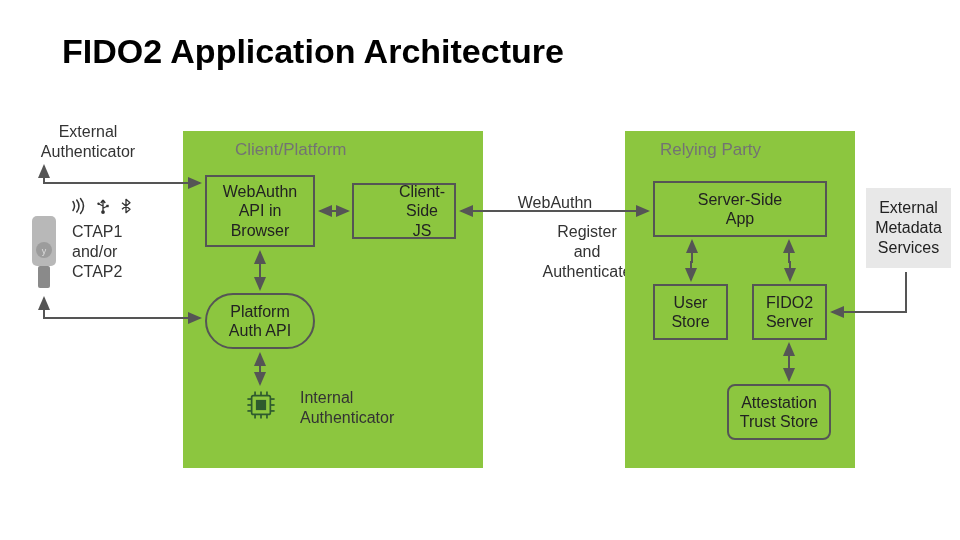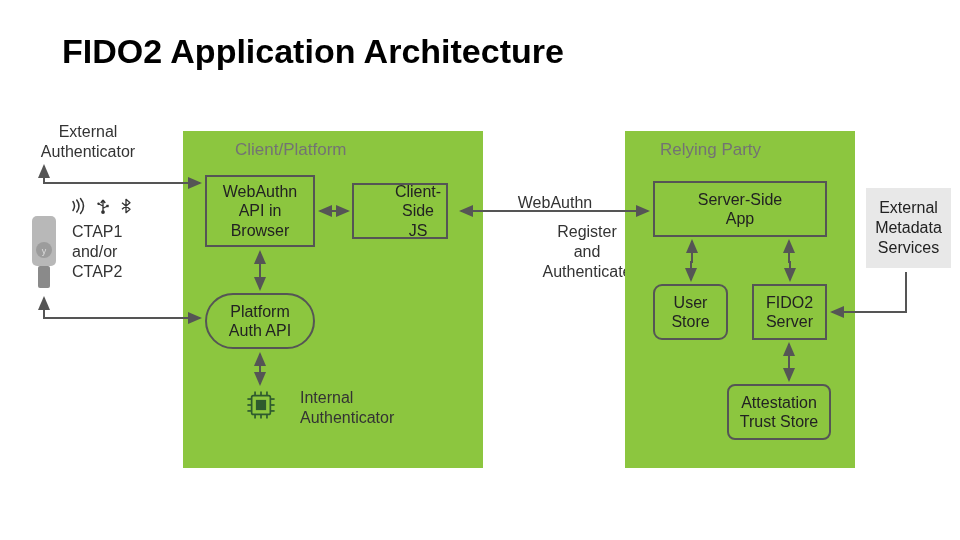--- a/index.html
+++ b/index.html
@@ -110,21 +110,21 @@
 <div class="label" style="left:72px; top:222px; width:75px; white-space:pre-line; text-align:left;">CTAP1
 and/or
 CTAP2</div>
 
 <div class="panel" style="left:183px; top:131px; width:300px; height:337px;"></div>
 <div class="panel-label" style="left:235px; top:140px;">Client/Platform</div>
 
 <div class="box" style="left:205px; top:175px; width:110px; height:72px; white-space:pre-line;">WebAuthn
 API in
 Browser</div>
-<div class="box" style="left:352px; top:183px; width:96px; height:56px; white-space:pre-line;padding-left:40px;">Client-Side
+<div class="box" style="left:352px; top:183px; width:104px; height:56px; white-space:pre-line;padding-left:40px;">Client-Side
 JS</div>
 <div class="box" style="left:205px; top:293px; width:110px; height:56px; white-space:pre-line;border-radius:28px;">Platform
 Auth API</div>
 
 <div style="position:absolute; left:244px; top:388px;">
   <svg width="34" height="34" viewBox="0 0 40 40">
     <rect x="9" y="9" width="22" height="22" rx="2" fill="none" stroke="#2e5a2e" stroke-width="2"></rect>
     <rect x="14" y="14" width="12" height="12" fill="#2e5a2e"></rect>
     <g stroke="#2e5a2e" stroke-width="2">
       <line x1="13" y1="4" x2="13" y2="9"></line>
@@ -148,21 +148,21 @@
 <div class="label" style="left:505px; top:193px; width:100px;">WebAuthn</div>
 <div class="label" style="left:505px; top:222px; width:100px; white-space:pre-line;margin-left:32px;">Register
 and
 Authenticate</div>
 
 <div class="panel" style="left:625px; top:131px; width:230px; height:337px;"></div>
 <div class="panel-label" style="left:660px; top:140px;">Relying Party</div>
 
 <div class="box" style="left:653px; top:181px; width:174px; height:56px; white-space:pre-line;">Server-Side
 App</div>
-<div class="box" style="left:653px; top:284px; width:75px; height:56px; white-space:pre-line;border-radius:9px;">User
+<div class="box" style="left:653px; top:284px; width:75px; height:56px; white-space:pre-line;">User
 Store</div>
 <div class="box" style="left:752px; top:284px; width:75px; height:56px; white-space:pre-line;">FIDO2
 Server</div>
 <div class="box" style="left:727px; top:384px; width:104px; height:56px; white-space:pre-line;border-radius:8px;">Attestation
 Trust Store</div>
 
 <div class="gray-box" style="left:866px; top:188px; width:85px; height:80px; white-space:pre-line;">External
 Metadata
 Services</div>
 

